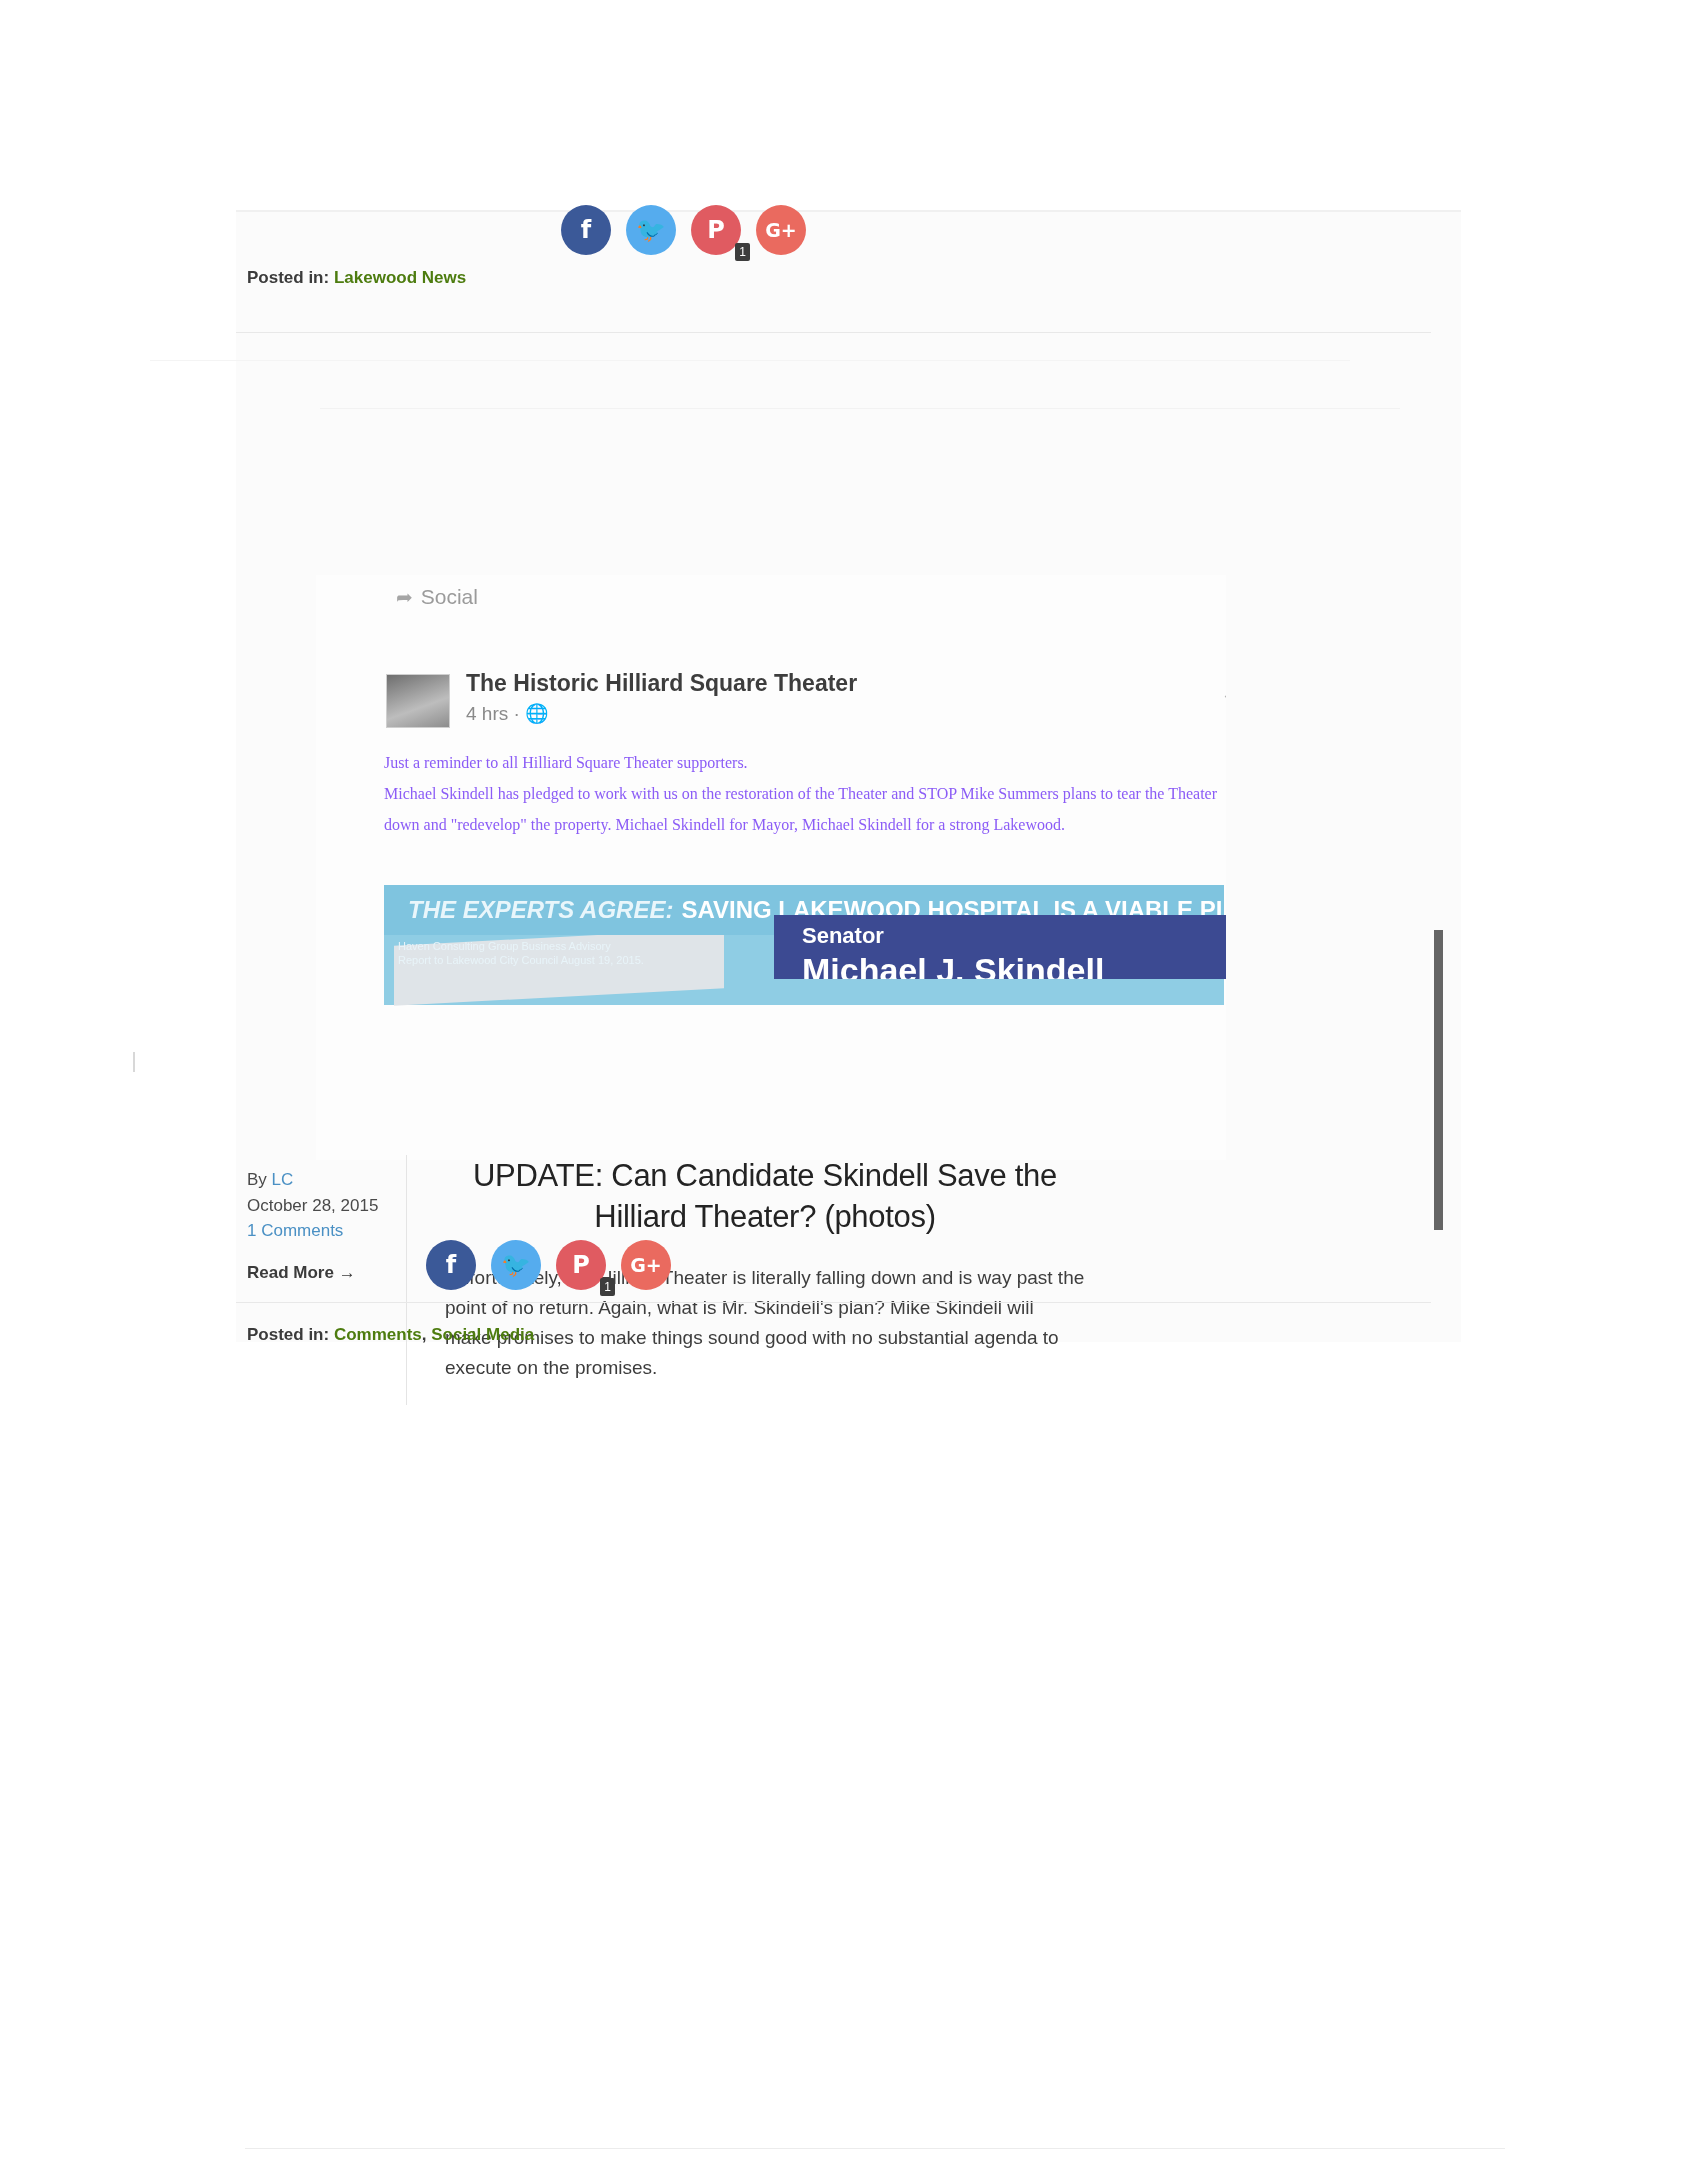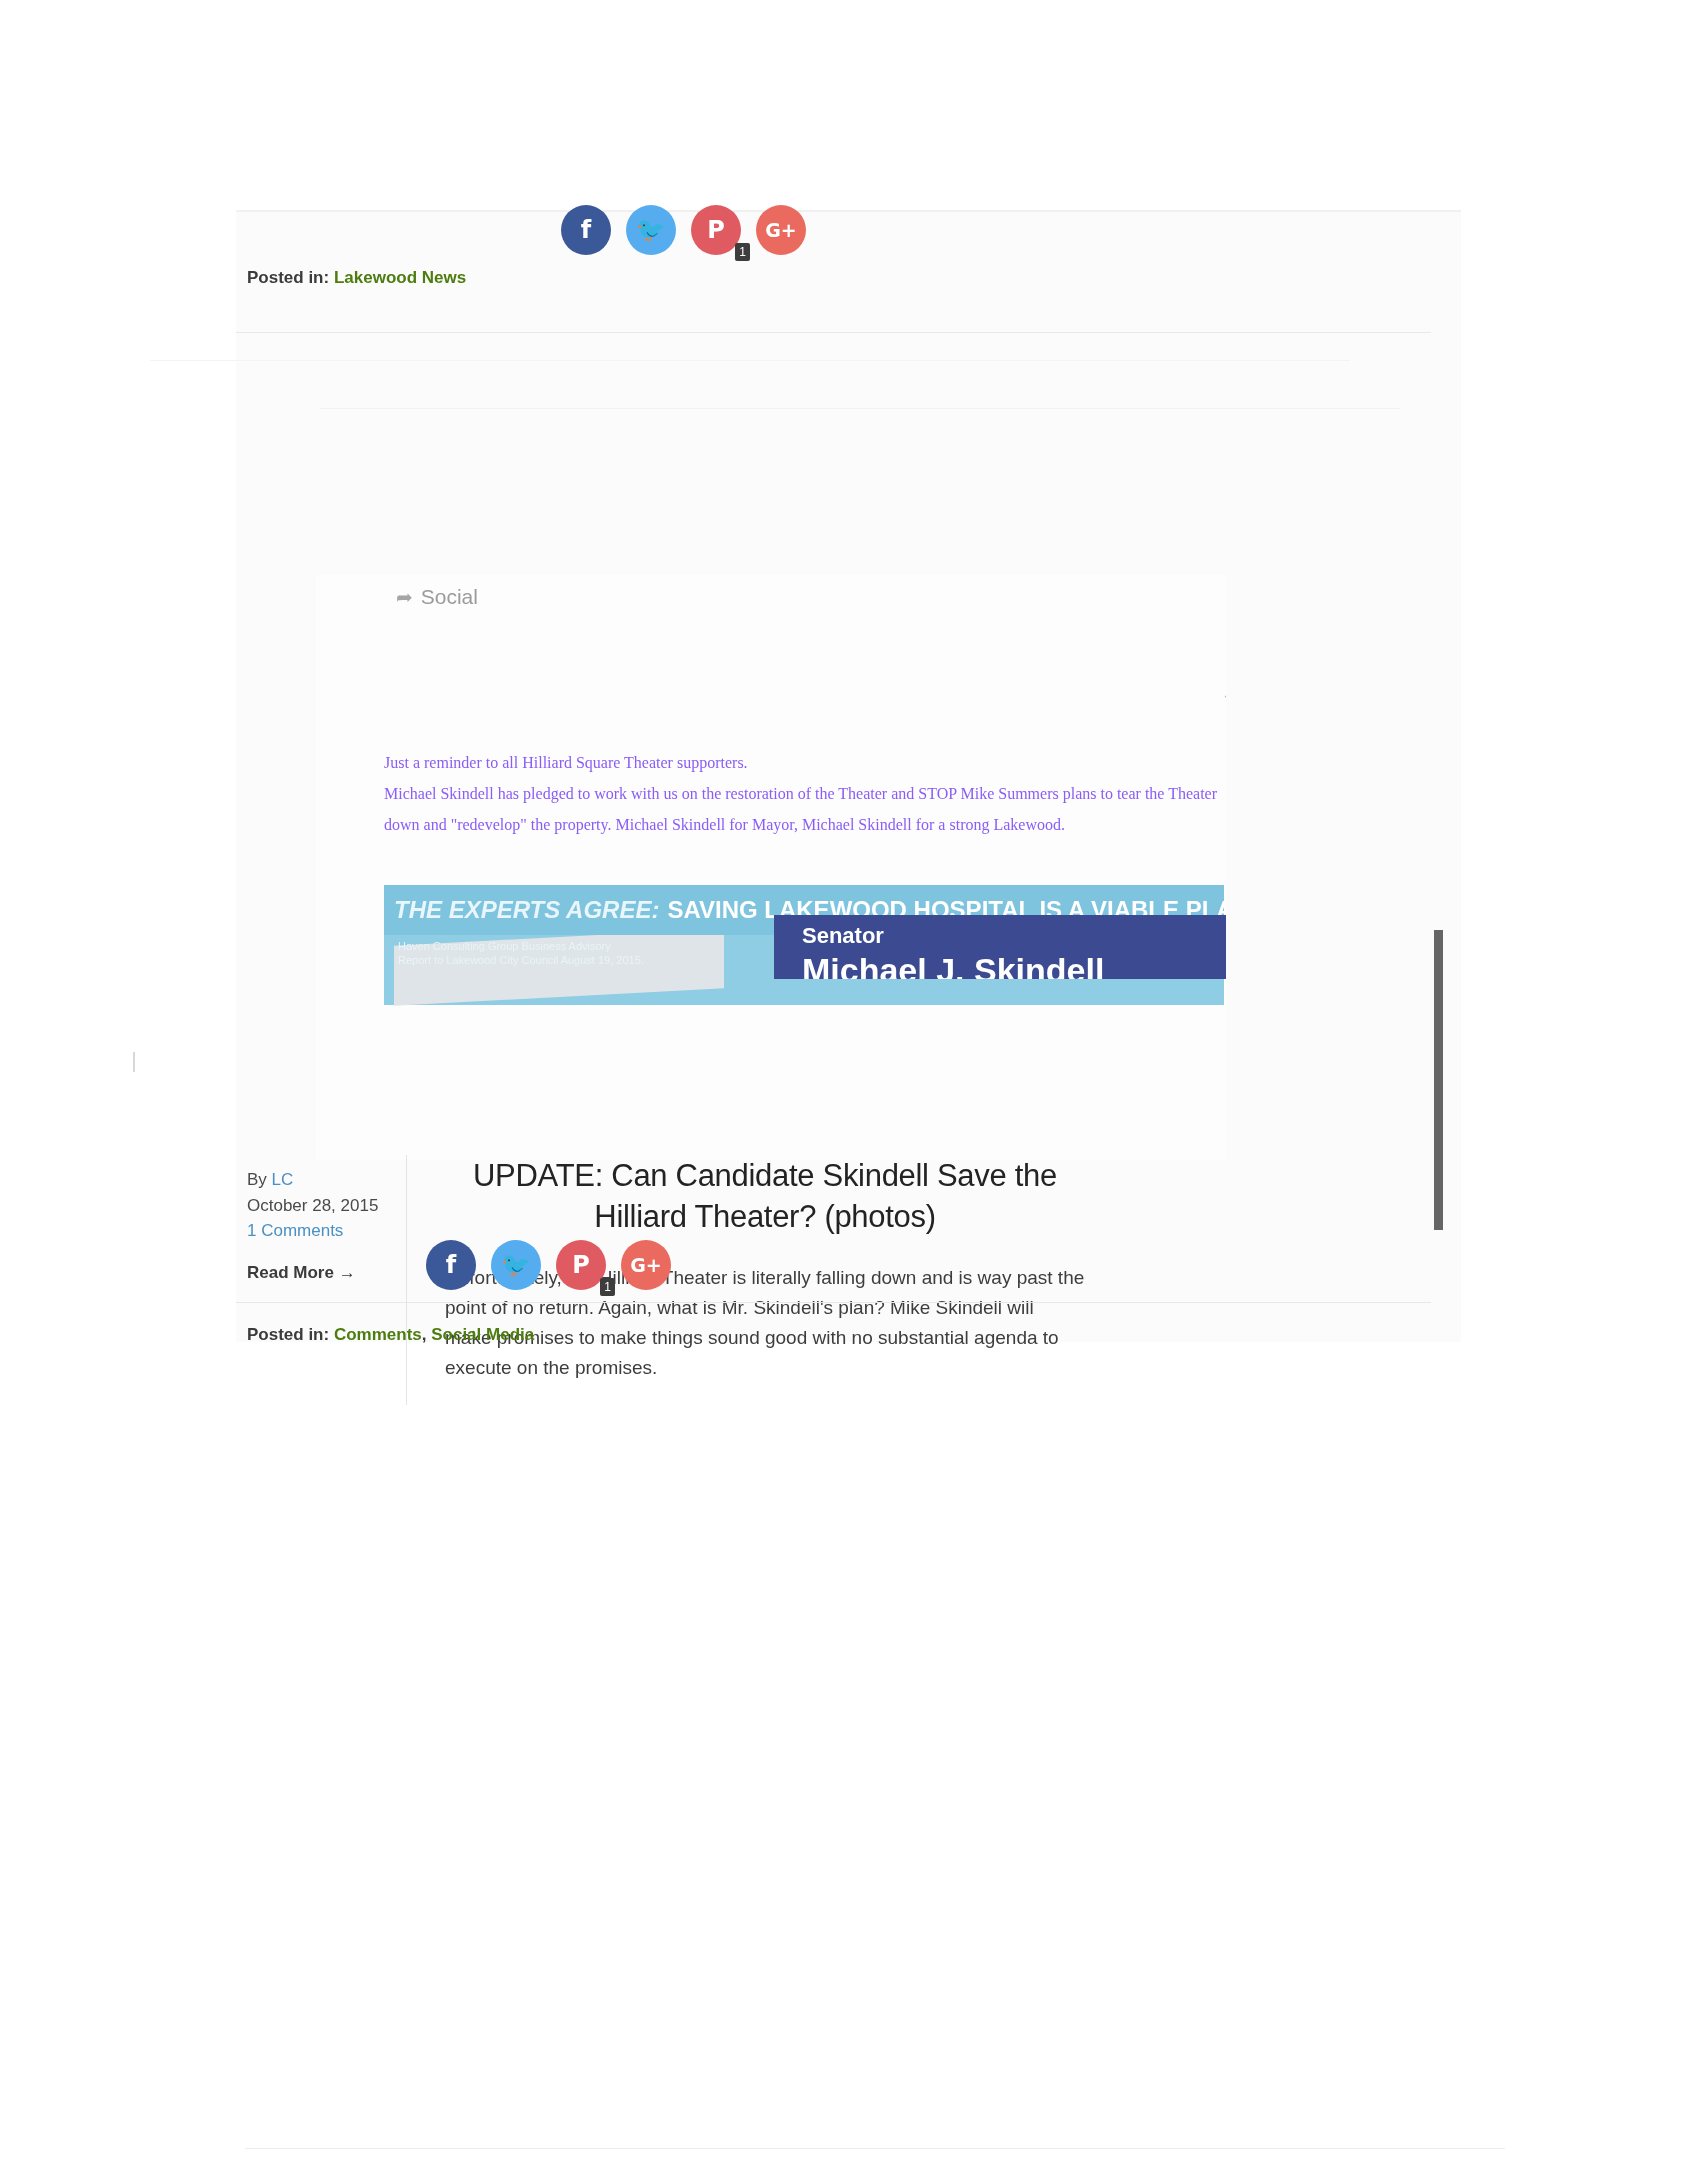--- a/index.html
+++ b/index.html
@@ -193,21 +193,21 @@
   }
   .fb-graphic .band {
     position: absolute;
     left: 0;
     top: 0;
     width: 840px;
     height: 50px;
     background: #7fc4df;
     display: flex;
     align-items: center;
-    padding-left: 10px;
+    padding-left: 24px;
     box-sizing: border-box;
     overflow: hidden;
   }
   .fb-graphic .band .b1 {
     color: #e9f6fb;
     font-style: italic;
     font-weight: bold;
     font-size: 24px;
     font-family: "Liberation Sans", sans-serif;
     white-space: nowrap;
@@ -432,20 +432,29 @@
     <div class="divider" style="top:120px;"></div>
 
     <div class="article">
 
       <div class="fb-card">
 
         <div class="fb-share">
           <span class="arrow">➦</span><span>Social</span>
         </div>
 
+        <div class="fb-head">
+          <div class="fb-avatar"></div>
+          <div>
+            <div class="fb-name">The Historic Hilliard Square Theater</div>
+            <div class="fb-meta">
+              <span>4 hrs · </span><span>🌐</span>
+            </div>
+          </div>
+        </div>
         <div class="fb-caret">⌄</div>
 
         <div class="fb-body">Just a reminder to all Hilliard Square Theater supporters.
 Michael Skindell has pledged to work with us on the restoration of the Theater and STOP Mike Summers plans to tear the Theater down and "redevelop" the property. Michael Skindell for Mayor, Michael Skindell for a strong Lakewood.</div>
 
         <div class="fb-graphic">
           <div class="lowerband"></div>
           <div class="tilt"></div>
           <div class="band">
             <span class="b1">THE EXPERTS AGREE:</span>

